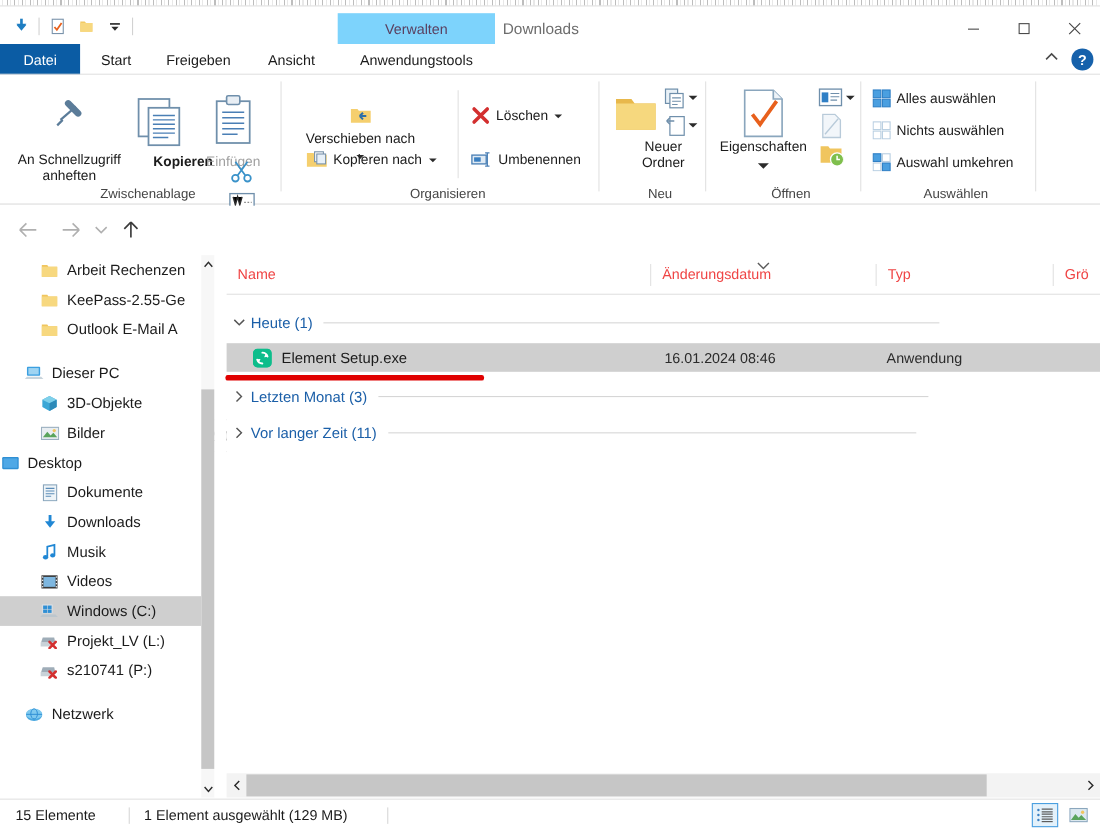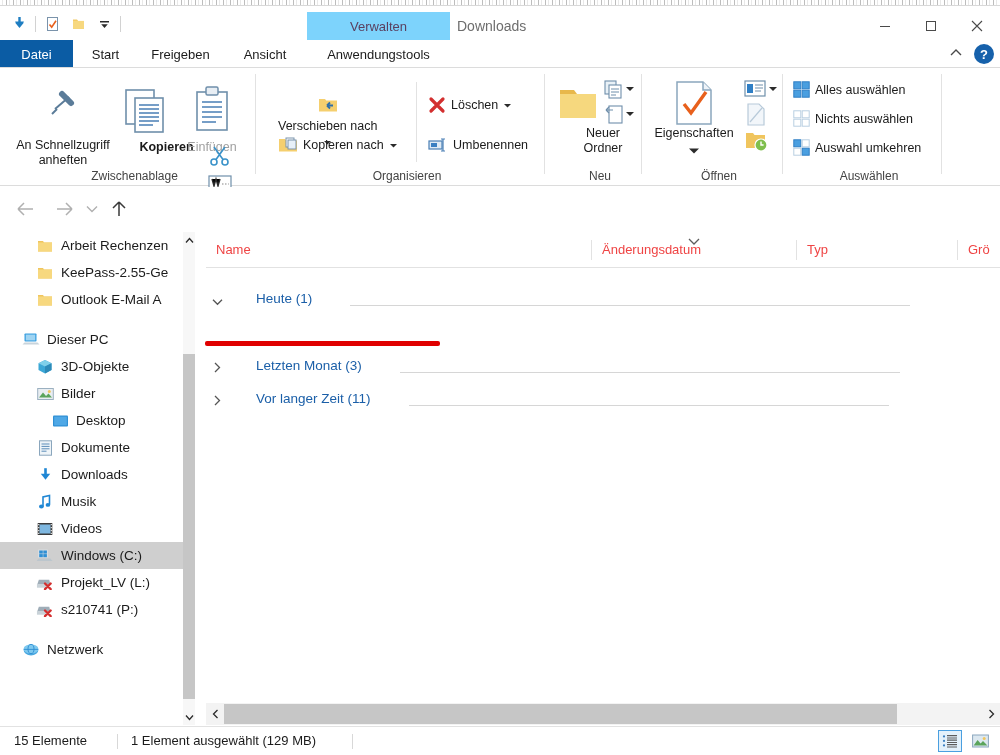--- a/index.html
+++ b/index.html
@@ -103,21 +103,21 @@
 
   .splitter { position:absolute; left:195px; top:232px; width:11px; height:493px; background:#fff; cursor:col-resize; }
 
   
   .listpane { position:absolute; left:206px; top:232px; width:794px; height:493px; background:#fff; }
   .colheaders { position:absolute; left:0; top:0; width:794px; height:36px; background:#fff; border-bottom:1px solid #e2e2e2; }
   .colhdr { position:absolute; top:0; height:35px; display:flex; align-items:center; font-size:13px; color:#ef4444; cursor:pointer; padding-left:10px; }
   .colhdr .sortmark { position:absolute; left:50%; top:2px; transform:translateX(-50%); }
   .colhdr-div { position:absolute; top:8px; width:1px; height:20px; background:#e2e2e2; }
 
-  .grouphdr { position:absolute; left:0; height:26px; display:flex; align-items:flex-end; cursor:pointer;gap:28px; }
+  .grouphdr { position:absolute; left:0; height:26px; display:flex; align-items:center; cursor:pointer; }
   .grouphdr .gchev { width:22px; display:flex; align-items:center; justify-content:center; color:#555; }
   .grouphdr .gtext { font-size:13.5px; color:#1b5fa8; white-space:nowrap; }
   .grouphdr .gline { height:1px; background:#d6d6d6; margin-left:10px; }
 
   .filerow { position:absolute; left:0; height:26px; width:794px; display:flex; align-items:center; cursor:pointer; }
   .filerow.sel { background:#cfcfcf; }
   .fname { display:flex; align-items:center; gap:9px; font-size:13.5px; color:#1b1b1b; padding-left:24px; }
   .fcell { position:absolute; font-size:13px; color:#2b2b2b; }
 
   
@@ -540,21 +540,21 @@
       <div class="navitem" style="padding-left:36px;">
         <span class="navicon">
             <svg width="17" height="14" viewBox="0 0 17 14">
               <rect x="0.7" y="1.5" width="15.6" height="11" fill="#e9eef2" stroke="#9bb0c0" stroke-width="1"></rect>
               <path d="M2 10.5 L6 5.5 L9 9 L11.5 6.5 L15 10.5 z" fill="#5aa45c"></path>
               <circle cx="12.3" cy="4.4" r="1.5" fill="#f0c55e"></circle>
             </svg>
           </span>
         <span>Bilder</span>
       </div>
-      <div class="navitem" style="padding-left:36px;margin-left:15px;">
+      <div class="navitem" style="">
         <span class="navicon">
             <svg width="17" height="14" viewBox="0 0 17 14">
               <rect x="1" y="1.5" width="15" height="11" rx="1" fill="#2f8fd4"></rect>
               <rect x="2.2" y="2.7" width="12.6" height="8.6" fill="#4fa8e6"></rect>
             </svg>
           </span>
         <span>Desktop</span>
       </div>
       <div class="navitem" style="padding-left:36px;">
         <span class="navicon">
@@ -701,20 +701,37 @@
     <div class="grouphdr" style="top:48px; width:794px;">
       <span class="gchev">
         <svg width="11" height="8" viewBox="0 0 11 8">
             <path d="M1 1.8 L5.5 6.3 L10 1.8" stroke="#555" stroke-width="1.3" fill="none"></path>
           </svg>
       </span>
       <span class="gtext">Heute (1)</span>
       <span class="gline" style="width:560px;"></span>
     </div>
 
+    <div class="filerow sel" style="top:80px;">
+      <span class="fname">
+        <span class="el-icon">
+          <svg width="17" height="17" viewBox="0 0 17 17" style="position:absolute;left:0;top:0;">
+            <rect width="17" height="17" rx="4.5" fill="#0dbd8b"></rect>
+            <path d="M8.5 3.6 a4.9 4.9 0 0 1 4.7 3.5" fill="none" stroke="#fff" stroke-width="1.7" stroke-linecap="round"></path>
+            <path d="M8.5 13.4 a4.9 4.9 0 0 1 -4.7 -3.5" fill="none" stroke="#fff" stroke-width="1.7" stroke-linecap="round"></path>
+            <path d="M11.6 4.2 L13.4 7.4 L10.2 7.7 z" fill="#fff"></path>
+            <path d="M5.4 12.8 L3.6 9.6 L6.8 9.3 z" fill="#fff"></path>
+          </svg>
+        </span>
+        <span>Element Setup.exe</span>
+      </span>
+      <span class="fcell" style="left:398px;">16.01.2024 08:46</span>
+      <span class="fcell" style="left:600px;">Anwendung</span>
+      <span class="fcell" style="left:760px;"></span>
+    </div>
 
     <div class="annot" style="left:-1px; top:109px; width:235px; height:5px;"></div>
 
     <div class="grouphdr" style="top:115px; width:794px;">
       <span class="gchev">
         <svg width="8" height="11" viewBox="0 0 8 11">
             <path d="M2 1 L6.5 5.5 L2 10" stroke="#555" stroke-width="1.3" fill="none"></path>
           </svg>
       </span>
       <span class="gtext">Letzten Monat (3)</span>

